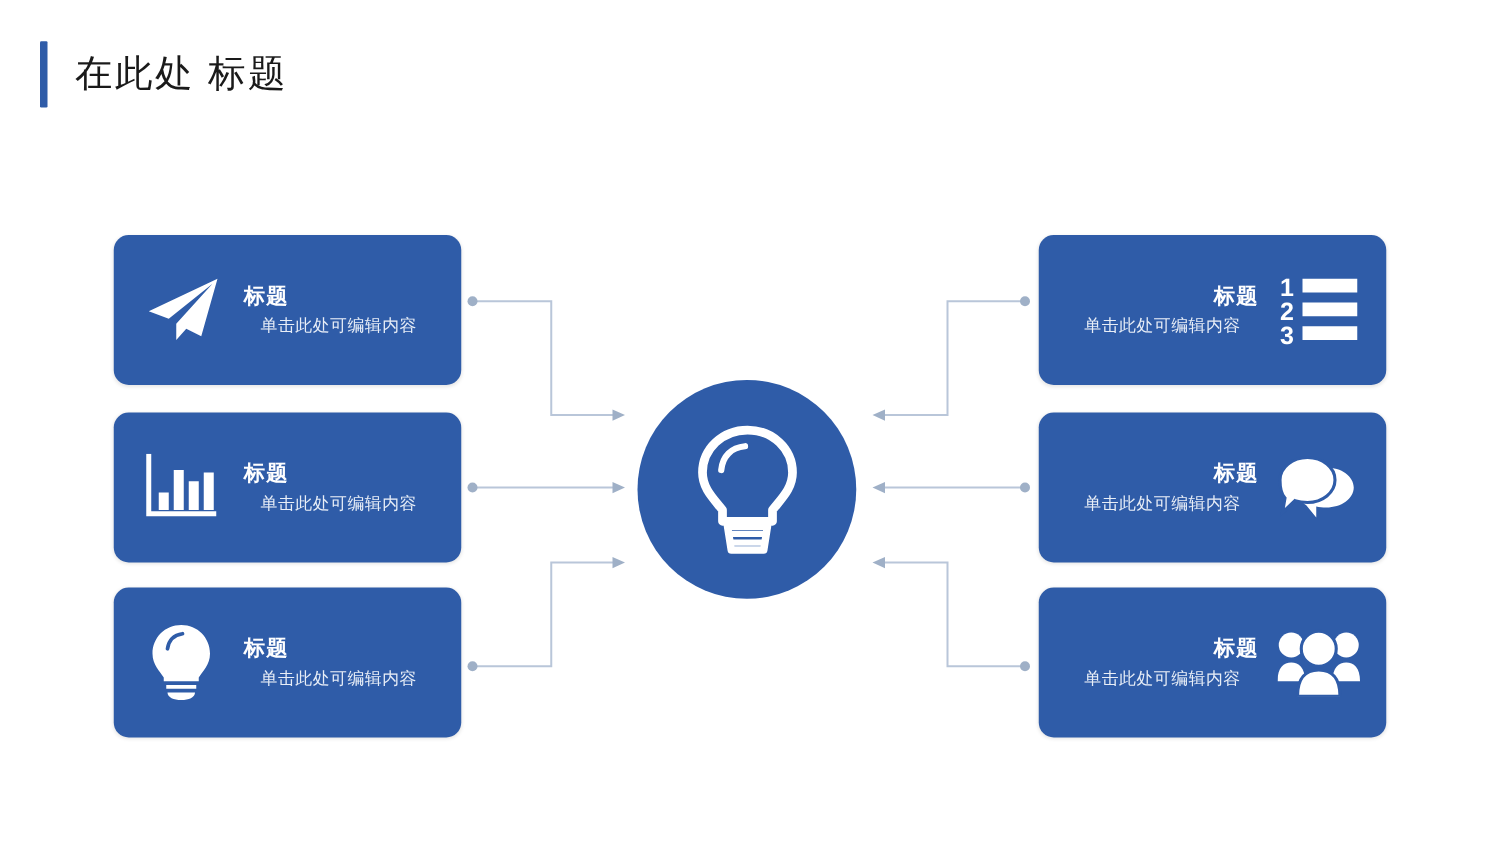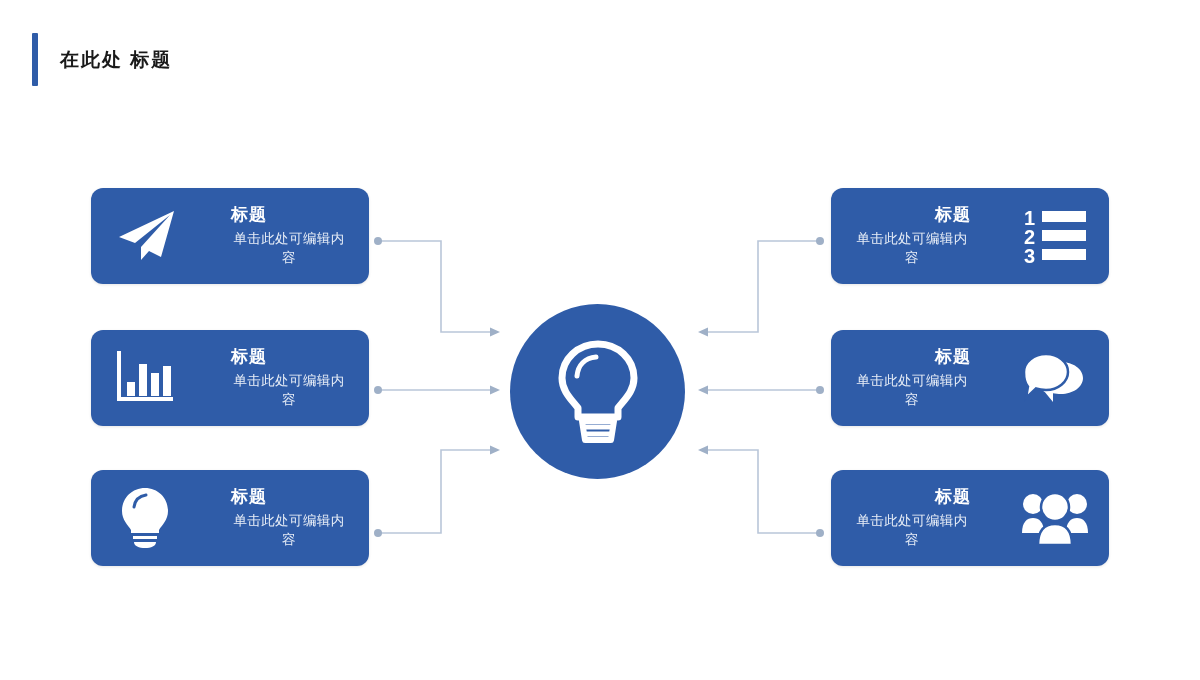--- a/index.html
+++ b/index.html
@@ -11,34 +11,33 @@
   }
   .slide { position: relative; width: 1200px; height: 680px; background: #fff; }
 
   
   .title-wrap {
     position: absolute; left: 32px; top: 33px;
     display: flex; align-items: center; gap: 22px;
   }
   .title-bar { width: 6px; height: 53px; background: #2f5ca8; border-radius: 1px; }
   .title-text {
-    font-size: 19px; color: #1a1a1a; letter-spacing: 2px;
-    font-weight: 700; line-height: 1;
+    font-size: 30px; color: #1a1a1a; letter-spacing: 2px;
+    font-weight: 400; line-height: 1;
     white-space: pre;
   }
 
   
   .card {
     position: absolute;
-    width: 278px; height: 96px;
+    width: 278px; height: 120px;
     background: #2f5ca8;
     border-radius: 12px;
     display: flex; align-items: center;
     box-shadow: 0 1px 3px rgba(0,0,0,0.10);
-    gap: 36px;
   }
   .card.left  { left: 91px;  padding: 0 16px 0 18px; }
   .card.right { left: 831px; padding: 0 18px 0 16px; }
 
   .card.row1 { top: 188px; }
   .card.row2 { top: 330px; }
   .card.row3 { top: 470px; }
 
   .card-icon {
     width: 72px; height: 72px;

